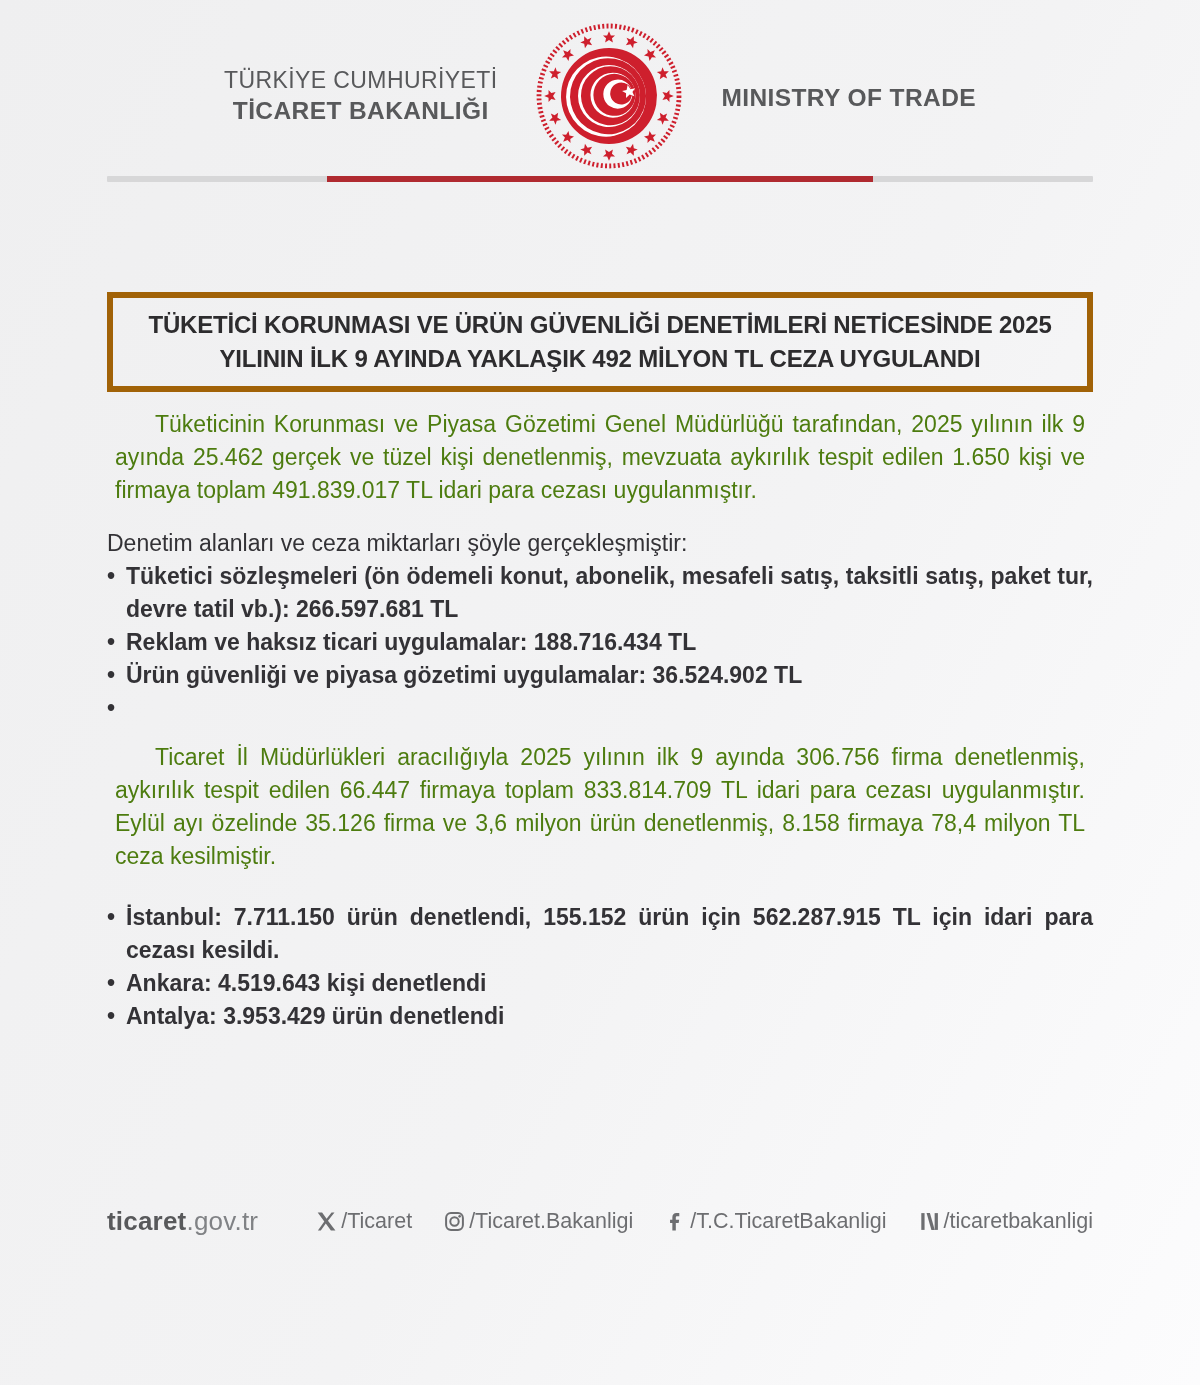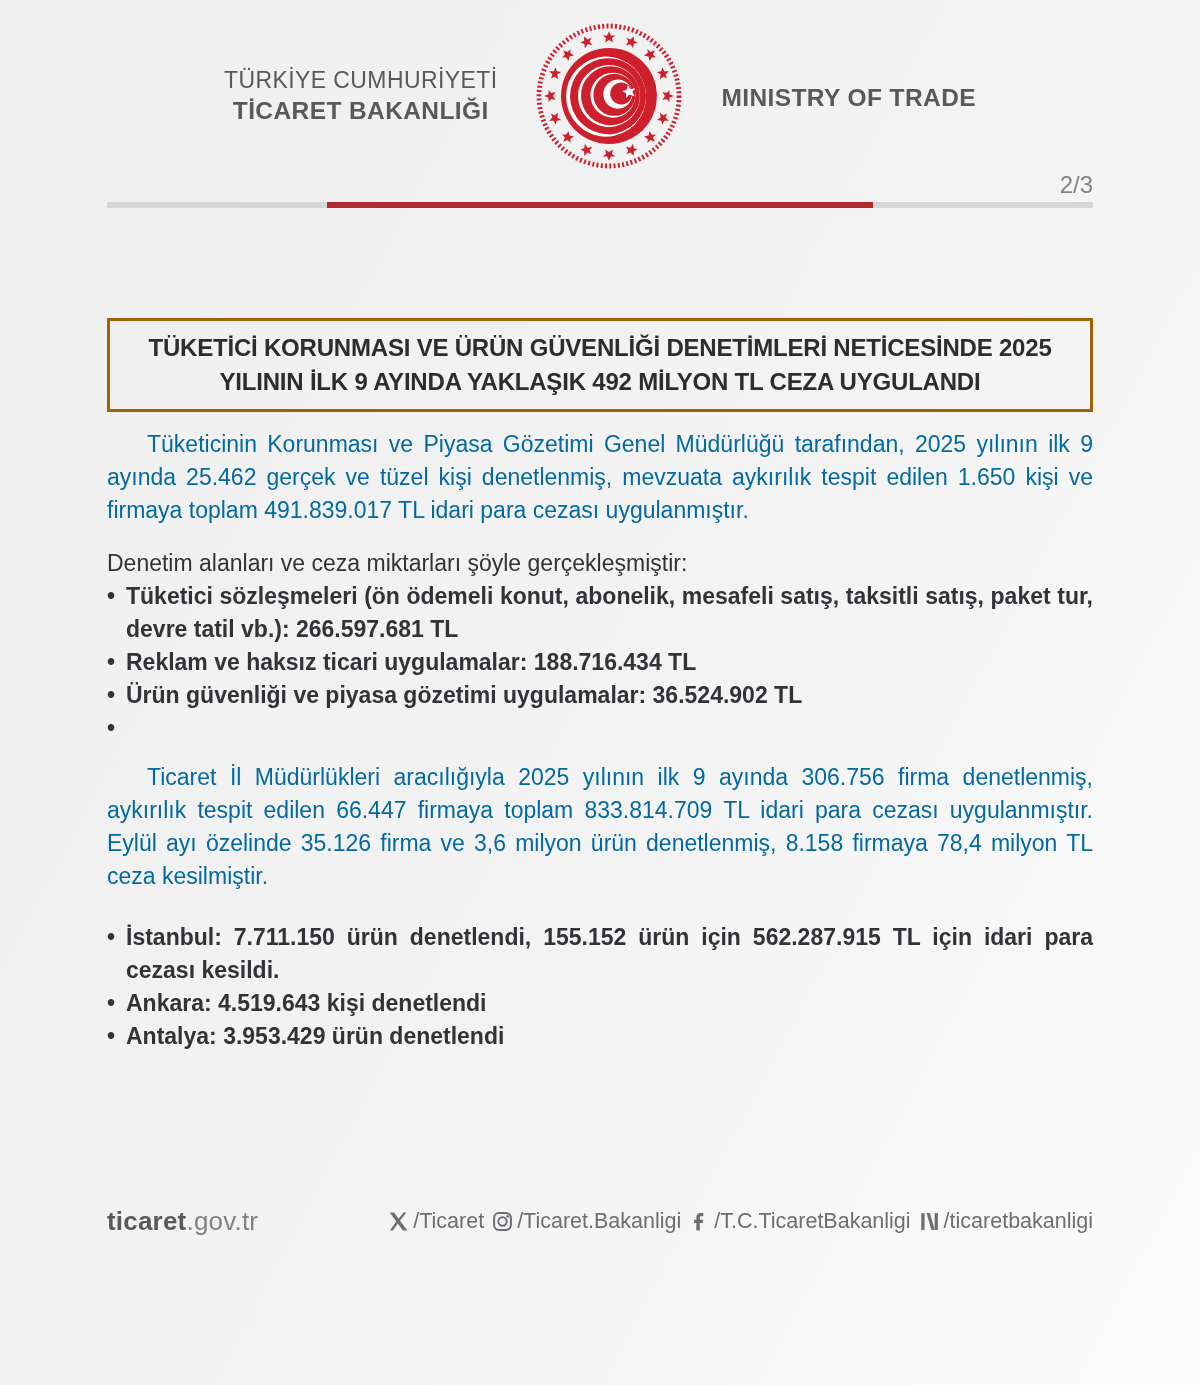--- a/index.html
+++ b/index.html
@@ -20,31 +20,31 @@
   .logo-wrap{width:152px;height:152px;flex:0 0 152px;}
   .logo-wrap svg{width:152px;height:152px;display:block;}
 
   .pageno{margin:0 107px;text-align:right;font-size:24px;color:#808285;line-height:26px;}
   .progress{margin:4px 107px 0;height:6px;background:#d7d7d8;border-radius:1px;position:relative;}
   .progress-red{position:absolute;top:0;bottom:0;left:22.3%;width:55.4%;background:#b02a30;}
 
   
   .content{margin:0 107px;}
   .title-box{
-    border:3px solid #a16207;text-align:center;
+    border:6px solid #a16207;text-align:center;
     padding:10px 14px;margin-top:110px;
   }
   .title-box.second{margin-top:24px;}
   .title-text{
     font-size:24px;font-weight:700;color:#2d2c2e;
     line-height:34px;letter-spacing:-.2px;margin:0;
   }
   .par{
-    font-size:23px;line-height:33px;color:#0369a1;
-    text-align:justify;text-indent:40px;margin:16px 0 0;
+    font-size:23px;line-height:33px;color:#4d7c0f;
+    text-align:justify;text-indent:40px;margin:16px 8px 0;
   }
   .list-heading{
     font-size:23px;line-height:33px;font-weight:400;color:#333236;
     margin:20px 0 0;
   }
   .sub-heading{
     font-size:23px;line-height:33px;color:#414042;
     text-indent:40px;margin:14px 0 0;
   }
   .bullets{margin:0;}
@@ -53,21 +53,21 @@
   .bullet .dot{flex:0 0 19px;width:19px;}
   .bullet .txt{flex:1;text-align:justify;}
 
   
   .footer{
     position:absolute;left:107px;right:107px;bottom:30px;
     display:flex;
   }
   .site{font-size:26px;color:#808285;letter-spacing:.2px;}
   .site .site-bold{font-weight:700;color:#58595b;}
-  .socials{margin-left:auto;display:flex;align-items:center;gap:8px;}
+  .socials{margin-left:auto;display:flex;align-items:center;gap:32px;}
   .social{display:flex;align-items:center;gap:4px;font-size:21.5px;color:#6d6e71;}
   .social svg{width:21px;height:21px;display:block;}
 </style>
 </head>
 <body>
 
 <div class="page">
 
   <div class="header-row">
     <div class="org-block">
@@ -115,21 +115,20 @@
           <use href="#st" transform="translate(20.5,0) scale(1.1)" fill="#ffffff"></use>
         </g>
       </svg>
     </div>
 
     <div class="org-block">
       <div class="org-line2">MINISTRY OF TRADE</div>
     </div>
   </div>
 
-  <div class="pageno">2/3</div>
 
   <div class="progress">
     <div class="progress-red"></div>
   </div>
 
   <div class="content">
 
     <div class="title-box">
       <h1 class="title-text">TÜKETİCİ KORUNMASI VE ÜRÜN GÜVENLİĞİ DENETİMLERİ NETİCESİNDE 2025 YILININ İLK 9 AYINDA YAKLAŞIK 492 MİLYON TL CEZA UYGULANDI</h1>
     </div>

